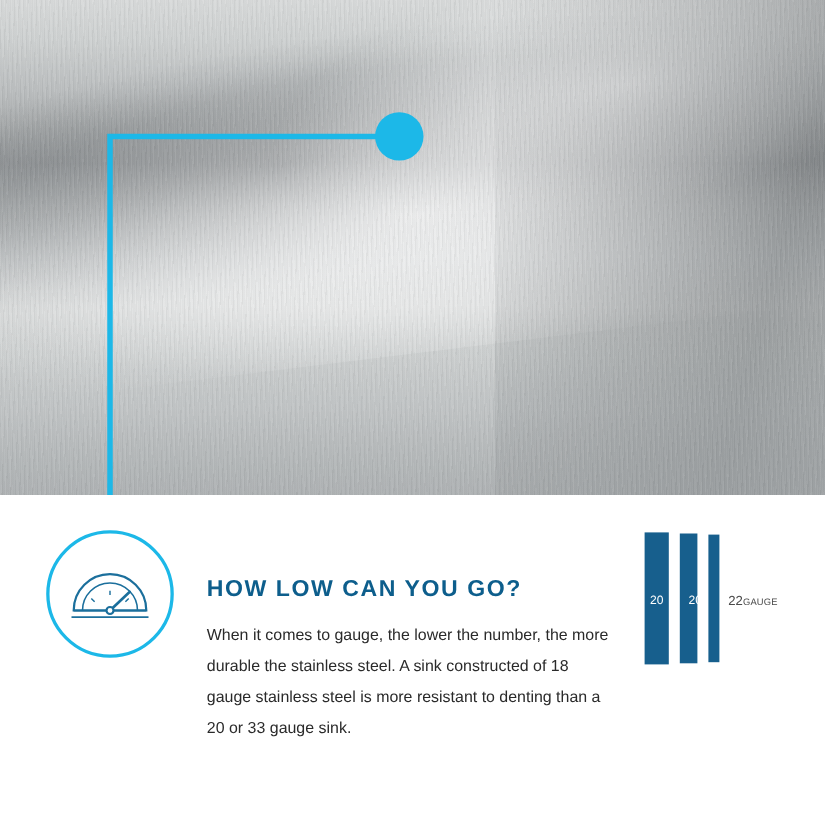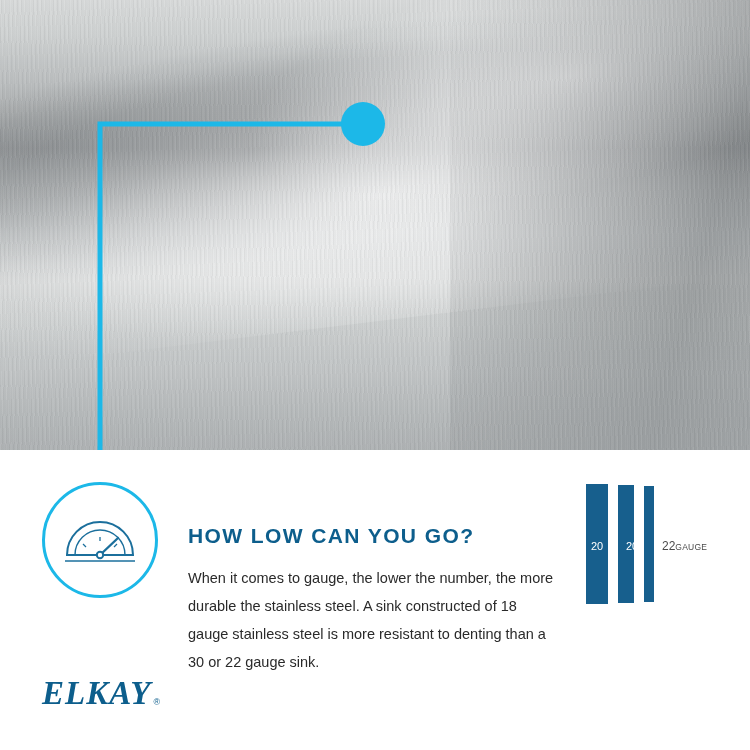--- a/index.html
+++ b/index.html
@@ -286,35 +286,31 @@
       <circle cx="37" cy="44" r="3.2" fill="#ffffff" stroke="#1b6f9c" stroke-width="2"></circle>
       <line x1="20" y1="33" x2="23" y2="36" stroke="#1b6f9c" stroke-width="1.3"></line>
       <line x1="37" y1="26" x2="37" y2="30" stroke="#1b6f9c" stroke-width="1.3"></line>
       <line x1="54" y1="33" x2="51" y2="36" stroke="#1b6f9c" stroke-width="1.3"></line>
       <path d="M2 50 L72 50" stroke="#1b6f9c" stroke-width="1.6"></path>
     </svg>
   </div>
 
   <div id="text-block">
     <h2 id="headline">HOW LOW CAN YOU GO?</h2>
-    <p id="body-copy">When it comes to gauge, the lower the number, the more durable the stainless steel. A sink constructed of 18 gauge stainless steel is more resistant to denting than a 30 or 22 gauge sink.</p>
+    <p id="body-copy">When it comes to gauge, the lower the number, the more durable the stainless steel. A sink constructed of 18 gauge stainless steel is more resistant to denting than a 20 or 33 gauge sink.</p>
   </div>
 
   <div id="bars">
     <div class="bar" style="left:0px; width:22px; height:120px;"></div>
     <div class="bar-label" style="left:0px; top:56px; width:22px;">20</div>
 
     <div class="bar" style="left:32px; width:16px; height:118px; top:1px;"></div>
     <div class="bar-label" style="left:32px; top:56px; width:28px;">20</div>
 
     <div class="bar" style="left:58px; width:10px; height:116px; top:2px;"></div>
 
     <div id="label-22" style="left:76px; top:55px;">
       <span>22</span><span class="small">GAUGE</span>
     </div>
   </div>
 
-  <div id="logo">
-    <span id="logo-text">ELKAY</span>
-    <span id="logo-tm">®</span>
-  </div>
 
 </div>
 
 </body></html>

